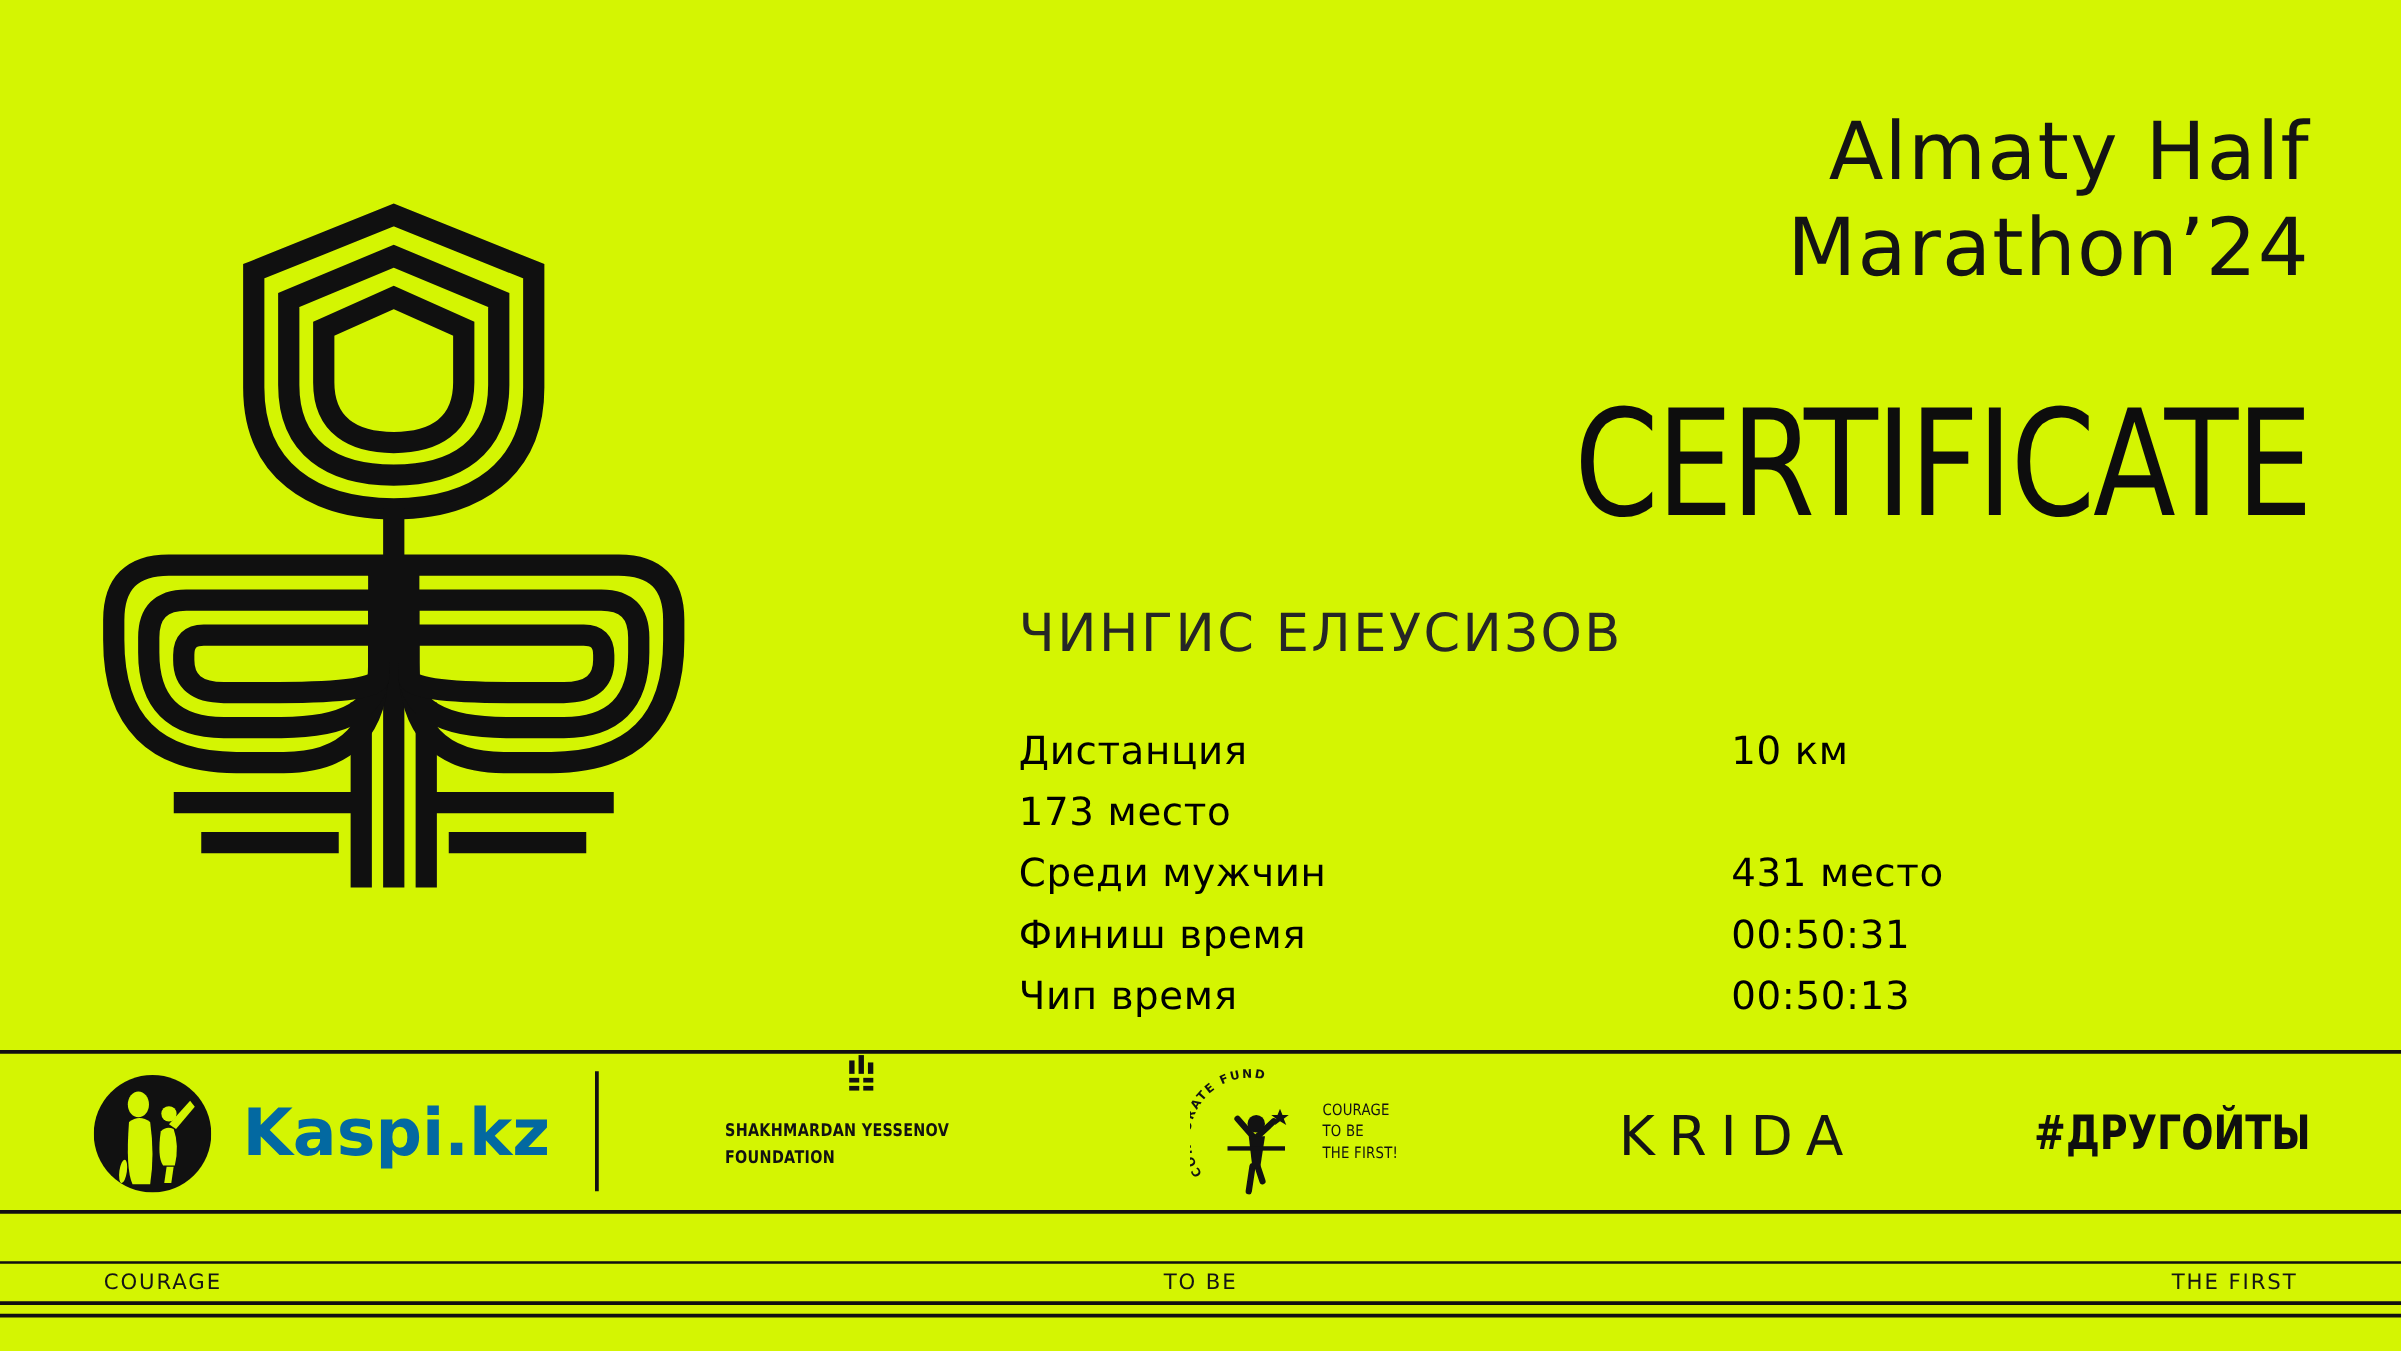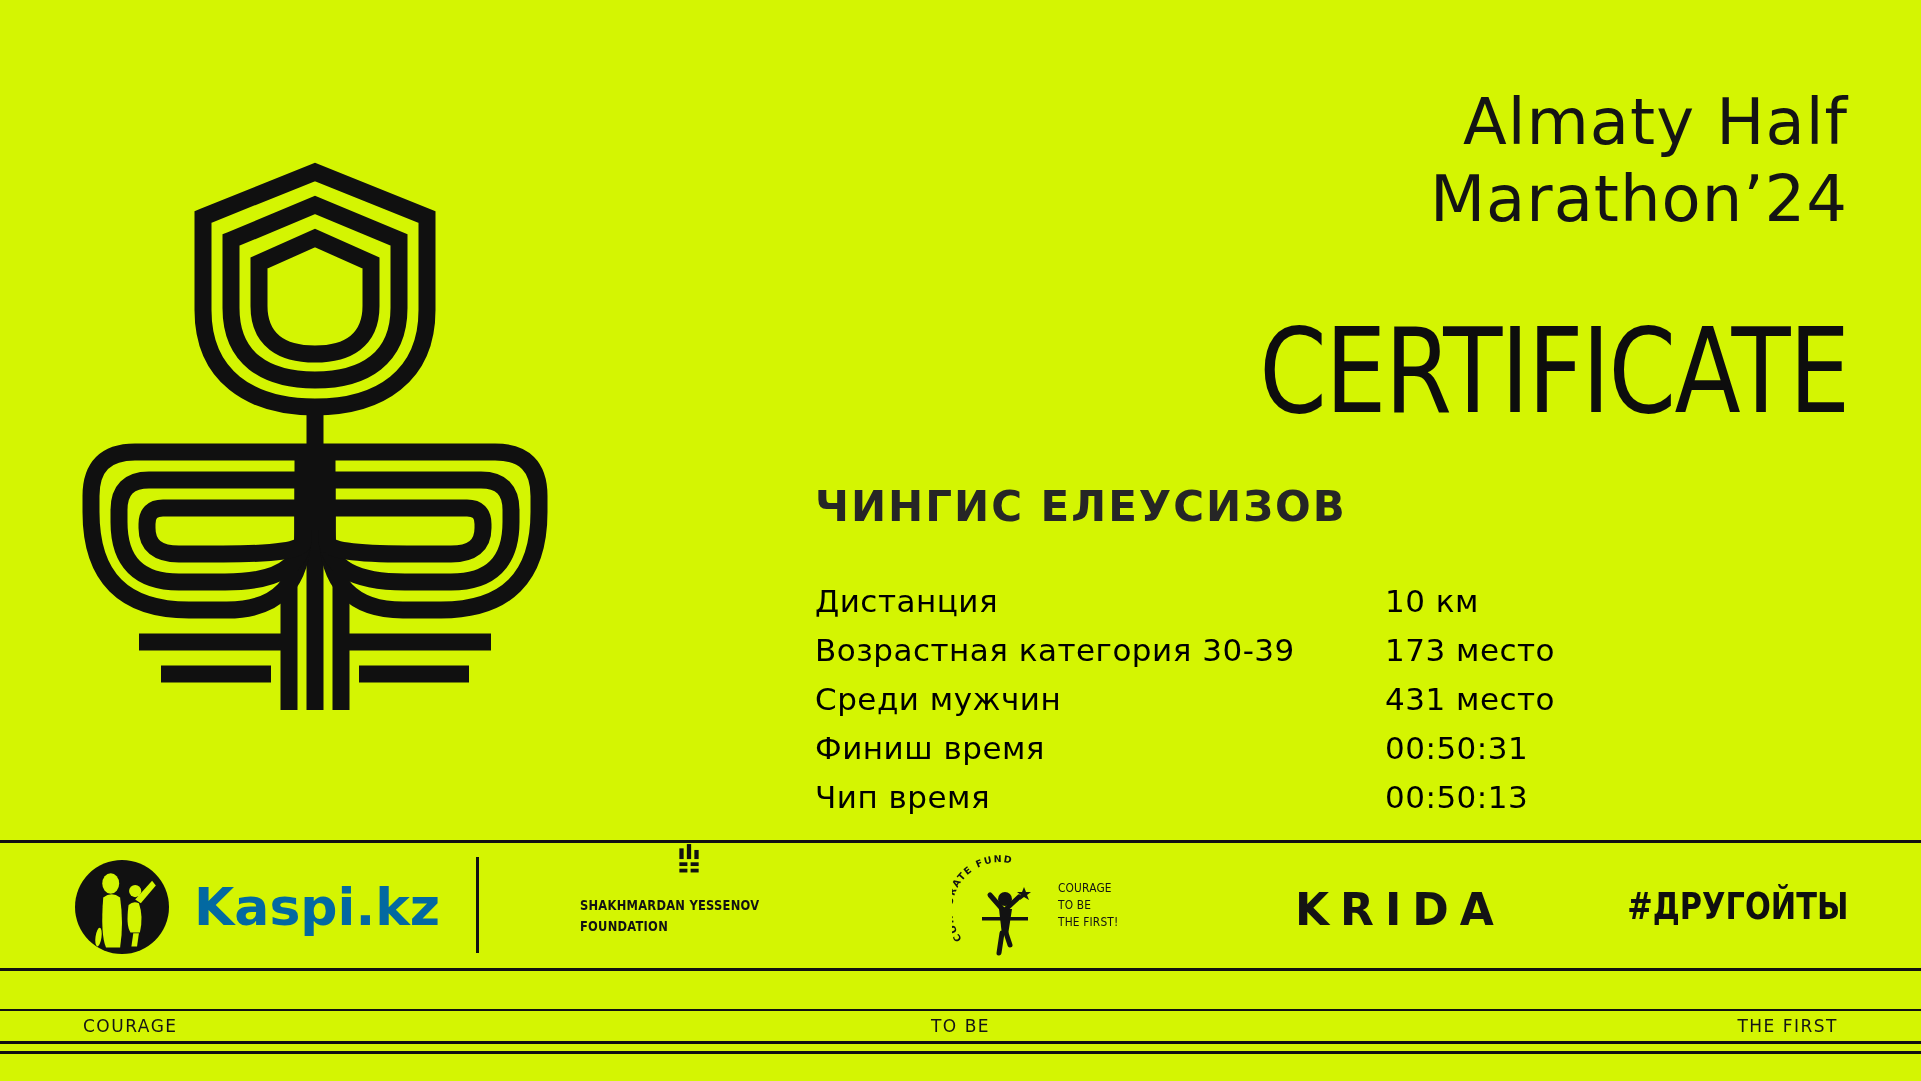--- a/index.html
+++ b/index.html
@@ -26,21 +26,21 @@
   }
   .certificate-heading{
     position:absolute; top:316px; right:73px;
     font-size:118px; line-height:110px; font-weight:500;
     letter-spacing:-2px; color:#0d0d0d; white-space:nowrap;
     transform:scaleX(0.82); transform-origin:right center;
   }
   
   .participant-name{
     position:absolute; left:815px; top:482px;
-    font-size:42px; font-weight:bold; letter-spacing:2px;
+    font-size:42px; font-weight:normal; letter-spacing:2px;
     color:var(--soft); white-space:nowrap;
   }
   
   .results{
     position:absolute; left:815px; top:576px;
     font-size:31px; color:#000000; letter-spacing:.5px;
   }
   .results .row{display:flex; height:49px; align-items:center;}
   .results .lbl{width:570px; flex:0 0 570px;}
   .results .val{white-space:nowrap;}
@@ -59,21 +59,21 @@
     font-size:14px; font-weight:bold; line-height:1.5; letter-spacing:.3px;
     transform:scaleX(0.82); transform-origin:left center; white-space:nowrap; color:#121212;
   }
   .cfund{position:absolute; left:952px; top:0; height:125px; display:flex; align-items:center; gap:6px;}
   .cfund-text{
     font-size:12.5px; line-height:1.35; font-weight:500; letter-spacing:.2px;
     transform:scaleX(0.85); transform-origin:left center; white-space:nowrap; color:#121212;
   }
   .krida-label{
     position:absolute; left:1295px; top:0; height:132px; display:flex; align-items:center;
-    font-size:44px; font-weight:700; letter-spacing:11px; color:#141414; white-space:nowrap;
+    font-size:44px; font-weight:400; letter-spacing:11px; color:#141414; white-space:nowrap;
   }
   .hashtag-label{
     position:absolute; right:73px; top:0; height:125px; display:flex; align-items:center;
     font-size:38px; font-weight:800; letter-spacing:0;
     transform:scaleX(0.8); transform-origin:right center; white-space:nowrap; color:#0f0f0f;
   }
   
   .motto-strip{
     position:absolute; left:0; top:1009px; width:1921px; height:35px;
     border-top:2px solid #111; border-bottom:3px solid #111;
@@ -125,21 +125,20 @@
   <div class="certificate-heading">CERTIFICATE</div>
 
   <div class="participant-name">ЧИНГИС ЕЛЕУСИЗОВ</div>
 
   <div class="results">
     <div class="row">
       <span class="lbl">Дистанция</span>
       <span class="val">10 км</span>
     </div>
     <div class="row">
-      <span class="lbl">Возрастная категория 30-39</span>
       <span class="val">173 место</span>
     </div>
     <div class="row">
       <span class="lbl">Среди мужчин</span>
       <span class="val">431 место</span>
     </div>
     <div class="row">
       <span class="lbl">Финиш время</span>
       <span class="val">00:50:31</span>
     </div>

